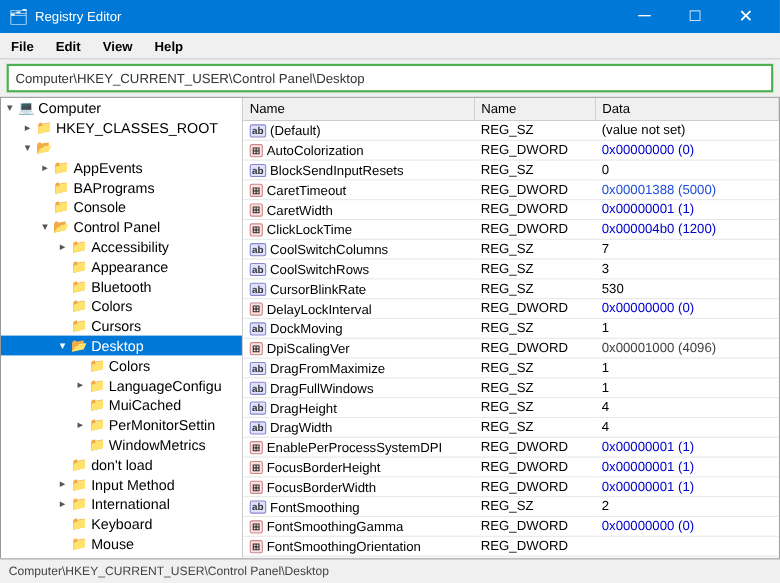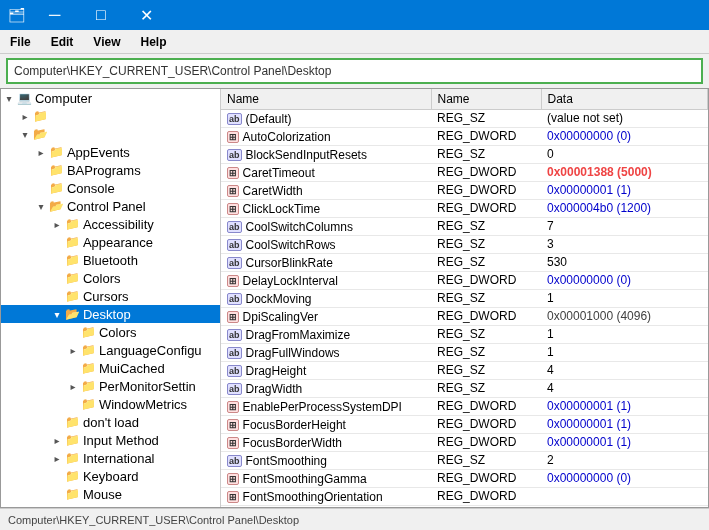--- a/index.html
+++ b/index.html
@@ -156,20 +156,21 @@
     
     ::-webkit-scrollbar { width: 14px; }
     ::-webkit-scrollbar-track { background: #f0f0f0; }
     ::-webkit-scrollbar-thumb { background: #c0c0c0; border: 2px solid #f0f0f0; }
   </style>
 </head>
 <body>
 
 <div class="title-bar">
   <span class="title-bar-icon">🗂</span>
+  <span class="title-bar-title">Registry Editor</span>
   <div class="title-bar-controls">
     <button class="title-bar-btn">─</button>
     <button class="title-bar-btn">□</button>
     <button class="title-bar-btn close">✕</button>
   </div>
 </div>
 
 <div class="menu-bar">
 <div class="menu-item">File</div>
     <div class="menu-item">Edit</div>
@@ -185,20 +186,21 @@
 
   <div class="tree-panel" id="tree-panel">
   <div class="tree-node" style="padding-left: 0px;">
         <span class="tree-toggle">▾</span>
         <span style="margin-right: 3px; font-size: 12px;">💻</span>
         <span class="tree-label">Computer</span>
       </div>
       <div class="tree-node" style="padding-left: 16px;">
         <span class="tree-toggle">▸</span>
         <span style="margin-right: 3px; font-size: 12px;">📁</span>
+        <span class="tree-label">HKEY_CLASSES_ROOT</span>
       </div>
       <div class="tree-node" style="padding-left: 16px;">
         <span class="tree-toggle">▾</span>
         <span style="margin-right: 3px; font-size: 12px;">📂</span>
       </div>
       <div class="tree-node" style="padding-left: 32px;">
         <span class="tree-toggle">▸</span>
         <span style="margin-right: 3px; font-size: 12px;">📁</span>
         <span class="tree-label">AppEvents</span>
       </div>
@@ -325,21 +327,21 @@
             <td style="color: rgb(0, 0, 204);">0x00000000 (0)</td>
           </tr>
           <tr>
             <td><span class="reg-icon"><span class="reg-icon-ab">ab</span> BlockSendInputResets</span></td>
             <td>REG_SZ</td>
             <td>0</td>
           </tr>
           <tr>
             <td><span class="reg-icon"><span class="reg-icon-bin">⊞</span> CaretTimeout</span></td>
             <td>REG_DWORD</td>
-            <td style="color: #ef4444; font-weight: bold;">0x00001388 (5000)</td>
+            <td style="color: #1d4ed8;">0x00001388 (5000)</td>
           </tr>
           <tr>
             <td><span class="reg-icon"><span class="reg-icon-bin">⊞</span> CaretWidth</span></td>
             <td>REG_DWORD</td>
             <td style="color: rgb(0, 0, 204);">0x00000001 (1)</td>
           </tr>
           <tr>
             <td><span class="reg-icon"><span class="reg-icon-bin">⊞</span> ClickLockTime</span></td>
             <td>REG_DWORD</td>
             <td style="color: rgb(0, 0, 204);">0x000004b0 (1200)</td>

